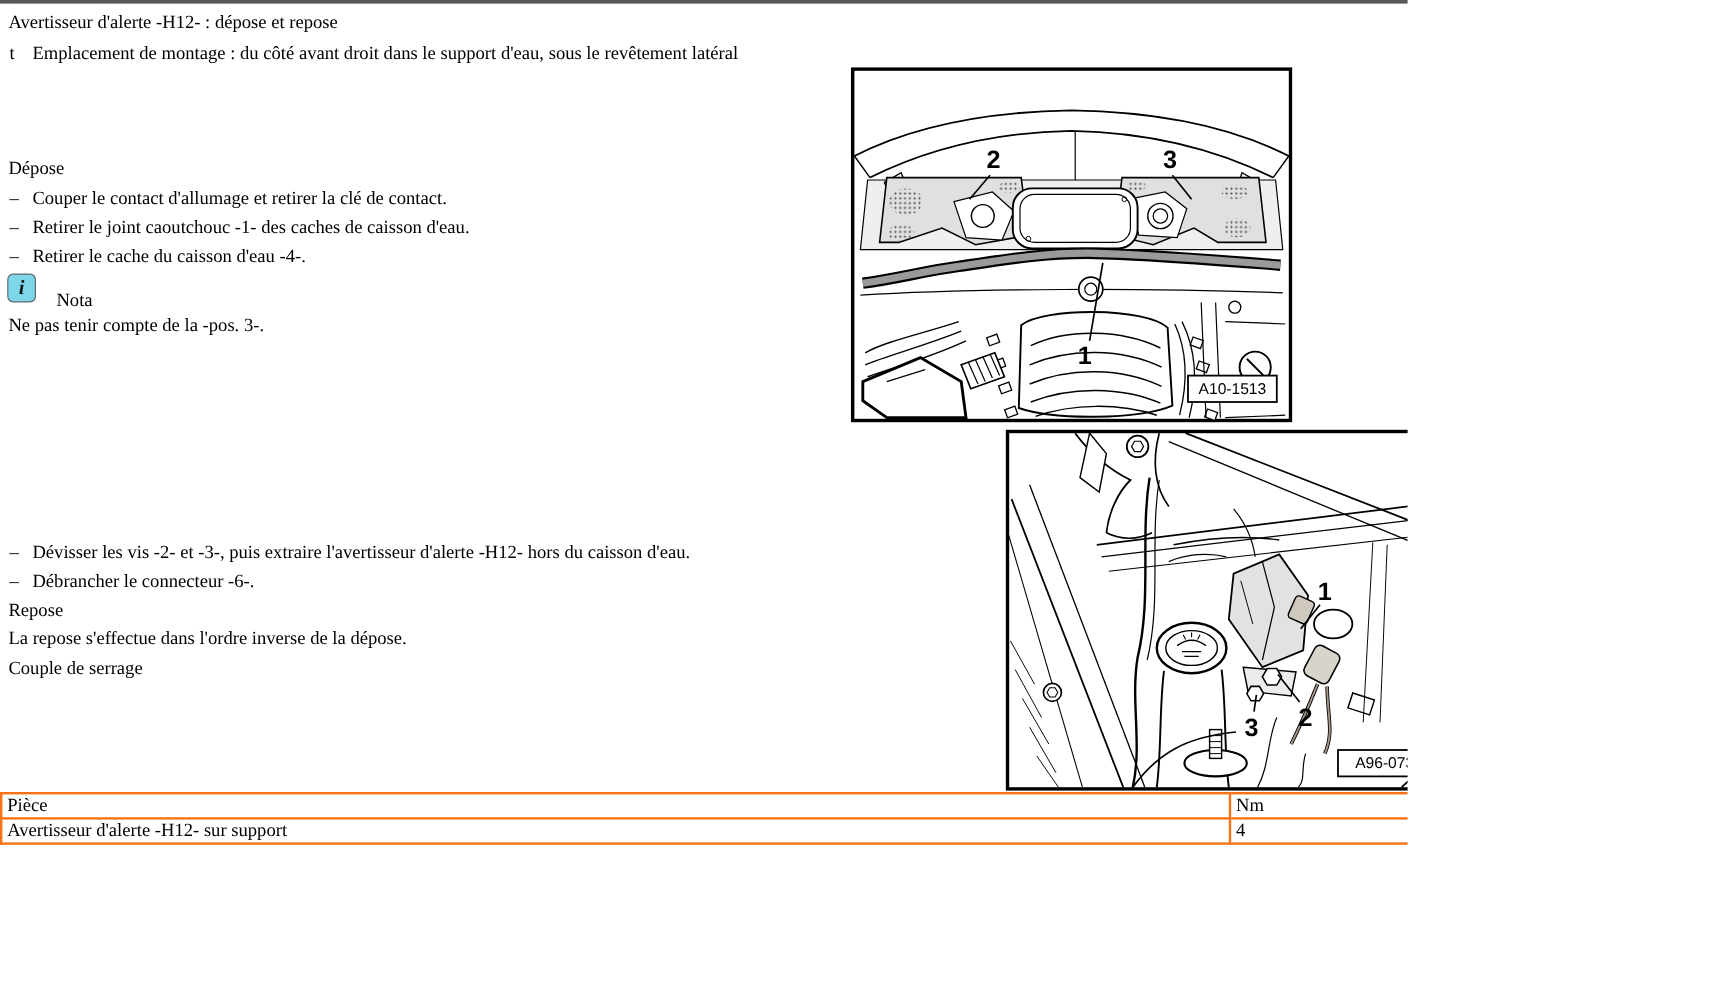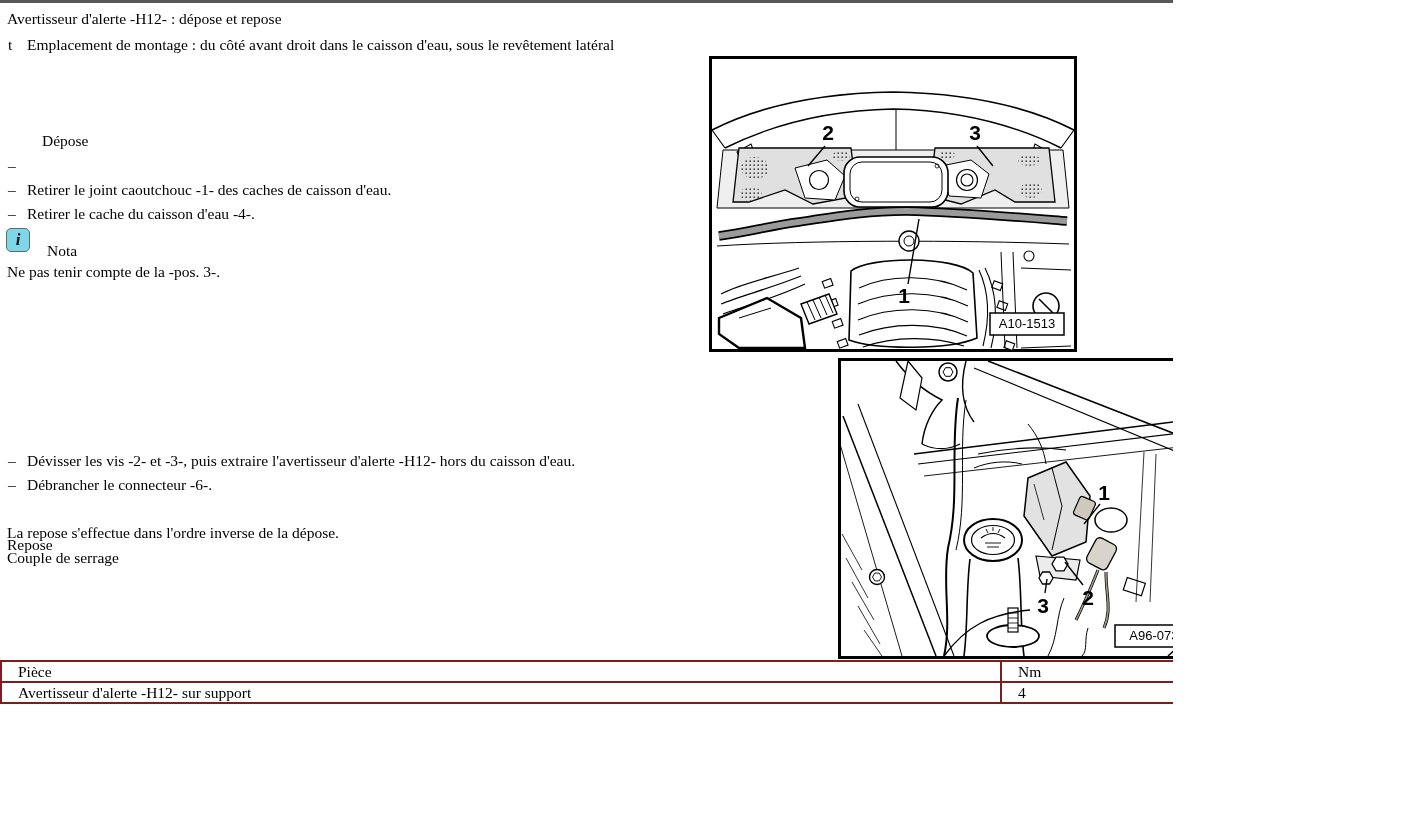--- a/index.html
+++ b/index.html
@@ -9,58 +9,59 @@
   .rightline{position:absolute;left:1360px;top:0;width:1px;height:822px;background:#e3e3e3;}
   .tl{position:absolute;font-size:15.5px;line-height:18px;white-space:nowrap;}
   .dash{position:absolute;font-size:15.5px;}
   .note-icon{position:absolute;left:6px;top:228px;width:24px;height:24px;background:#7dd7e8;
              border:1px solid #5a6a70;border-radius:5px;text-align:center;box-sizing:border-box;}
   .note-icon span{font-style:italic;font-weight:bold;font-size:17px;line-height:21px;
                   font-family:"Liberation Serif",serif;color:#10151a;}
   .fig{position:absolute;}
   .torque-table{position:absolute;left:0px;top:660px;width:1354px;border-collapse:collapse;
                 font-size:15.5px;table-layout:fixed;}
-  .torque-table th,.torque-table td{border:2px solid #7f1d1d;height:19px;padding:0 16px;
+  .torque-table th,.torque-table td{border:2px solid #f97316;height:19px;padding:0 4px;
                 font-weight:400;text-align:left;overflow:hidden;}
   .torque-table .c2{width:318px;text-align:left;}
   svg text.callout{font-family:"Liberation Sans",sans-serif;font-weight:bold;font-size:21px;}
   svg text.figcode{font-family:"Liberation Sans",sans-serif;font-size:13px;}
 </style>
 </head>
 <body>
 
 <div id="page">
   <div class="topband"></div>
   <div class="rightline"></div>
 
   <div class="tl" style="left:7px;top:10px;">Avertisseur d'alerte -H12- : dépose et repose</div>
   <div class="tl" style="left:8px;top:36px;">t</div>
-  <div class="tl" style="left:27px;top:36px;">Emplacement de montage : du côté avant droit dans le caisson d'eau, sous le revêtement latéral</div>
-
-  <div class="tl" style="left:7px;top:132px;margin-left:35px;">Dépose</div>
+  <div class="tl" style="left:27px;top:36px;">Emplacement de montage : du côté avant droit dans le support d'eau, sous le revêtement latéral</div>
+
+  <div class="tl" style="left:7px;top:132px;">Dépose</div>
 
   <div class="dash" style="left:8px;top:157px;">–</div>
+  <div class="tl" style="left:27px;top:157px;">Couper le contact d'allumage et retirer la clé de contact.</div>
 
   <div class="dash" style="left:8px;top:181px;">–</div>
   <div class="tl" style="left:27px;top:181px;">Retirer le joint caoutchouc -1- des caches de caisson d'eau.</div>
 
   <div class="dash" style="left:8px;top:205px;">–</div>
   <div class="tl" style="left:27px;top:205px;">Retirer le cache du caisson d'eau -4-.</div>
 
   <div class="note-icon"><span>i</span></div>
   <div class="tl" style="left:47px;top:242px;">Nota</div>
   <div class="tl" style="left:7px;top:263px;">Ne pas tenir compte de la -pos. 3-.</div>
 
   <div class="dash" style="left:8px;top:452px;">–</div>
   <div class="tl" style="left:27px;top:452px;">Dévisser les vis -2- et -3-, puis extraire l'avertisseur d'alerte -H12- hors du caisson d'eau.</div>
 
   <div class="dash" style="left:8px;top:476px;">–</div>
   <div class="tl" style="left:27px;top:476px;">Débrancher le connecteur -6-.</div>
 
-  <div class="tl" style="left:7px;top:500px;margin-top:36px;">Repose</div>
+  <div class="tl" style="left:7px;top:500px;">Repose</div>
   <div class="tl" style="left:7px;top:524px;">La repose s'effectue dans l'ordre inverse de la dépose.</div>
   <div class="tl" style="left:7px;top:549px;">Couple de serrage</div>
 
   <div class="fig" style="left:709px;top:56px;">
   <svg width="368" height="296" viewBox="0 0 368 296">
     <defs>
       <pattern id="dots" width="4" height="4" patternUnits="userSpaceOnUse">
         <circle cx="1.2" cy="1.2" r="0.9" fill="#4a4a4a"></circle>
       </pattern>
     </defs>

